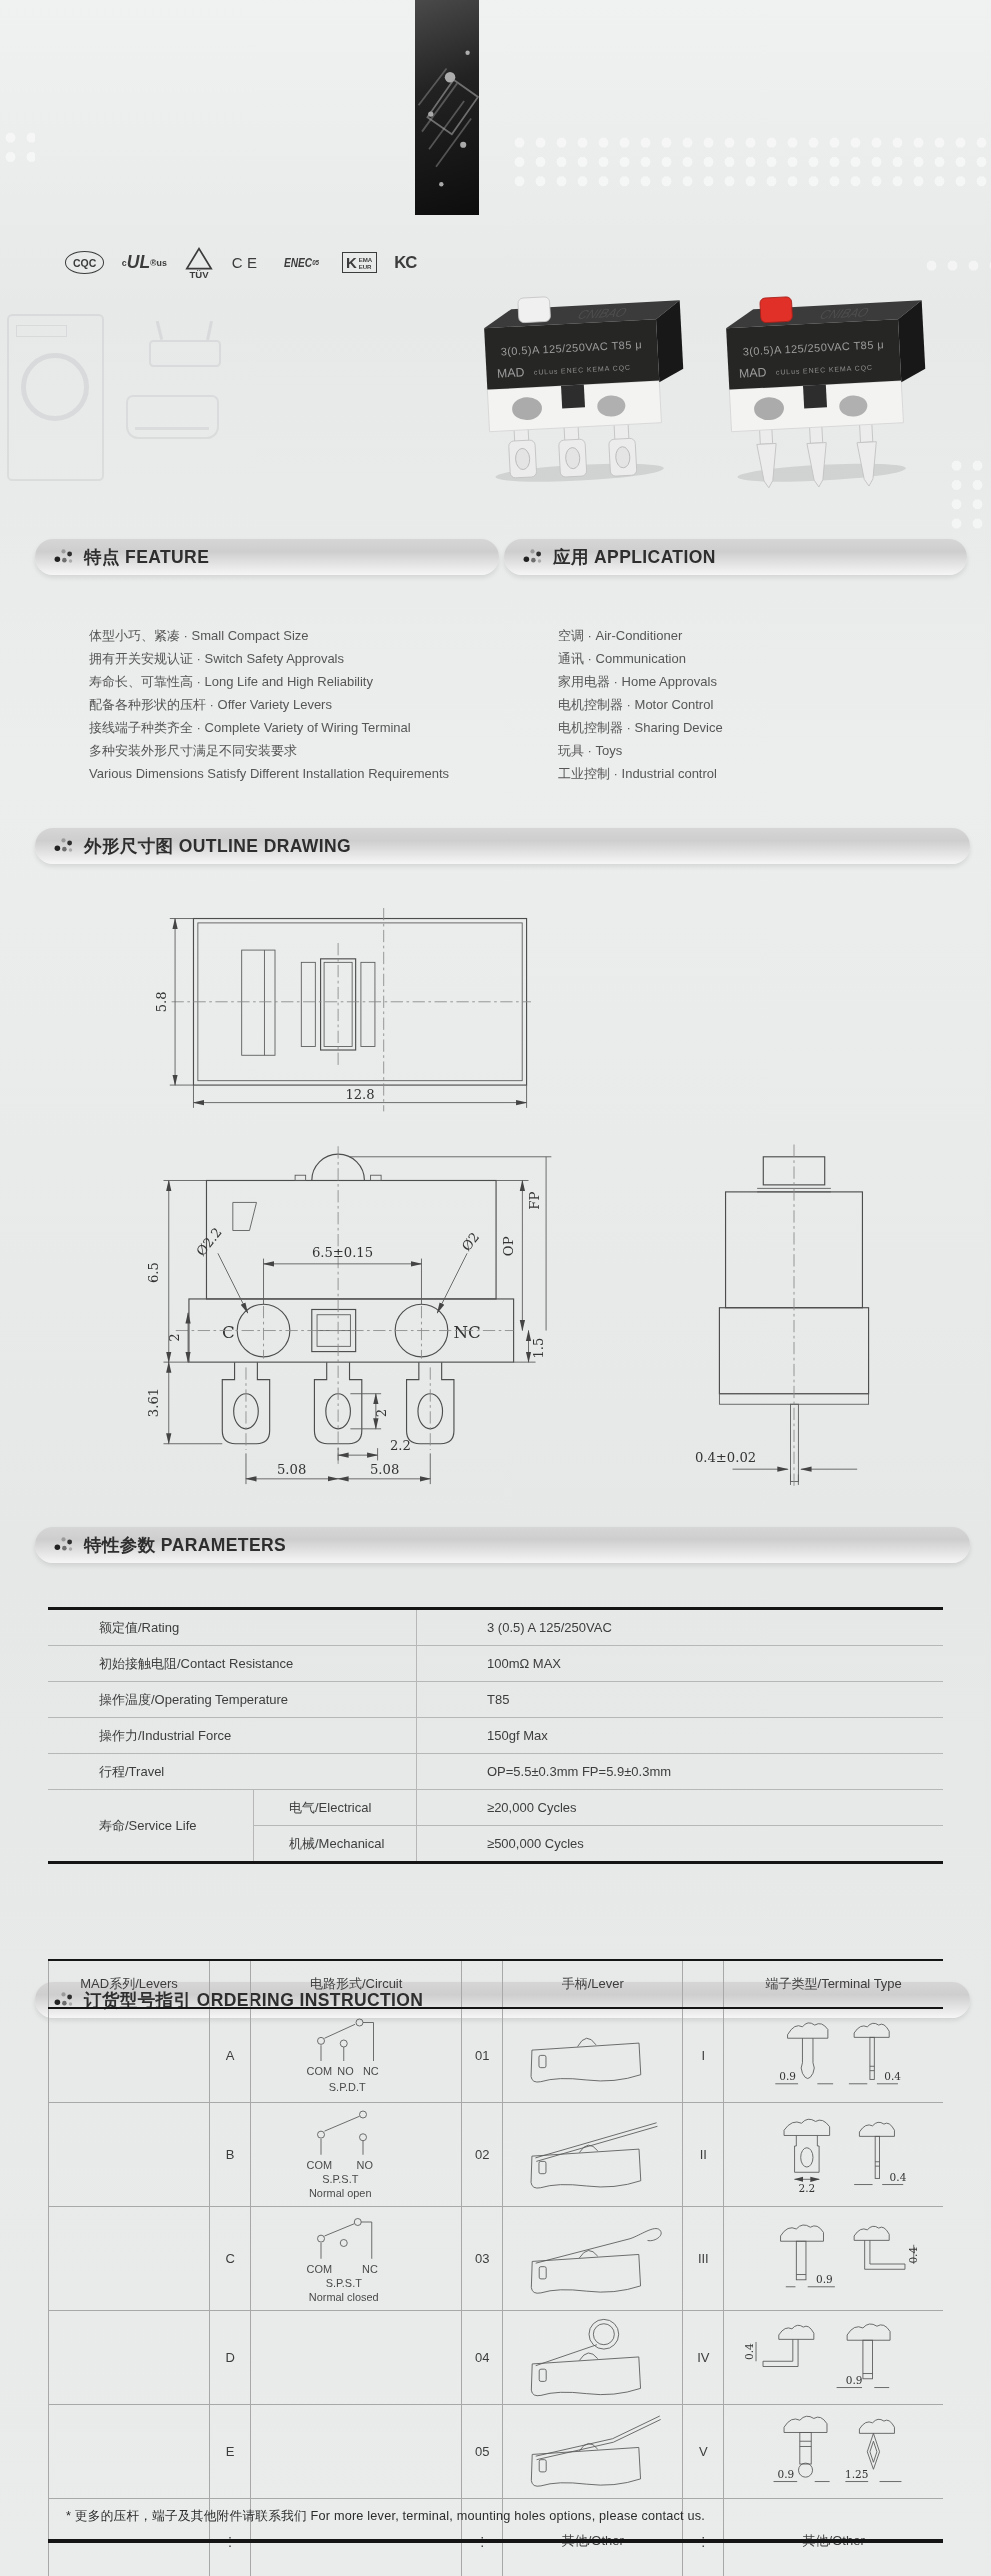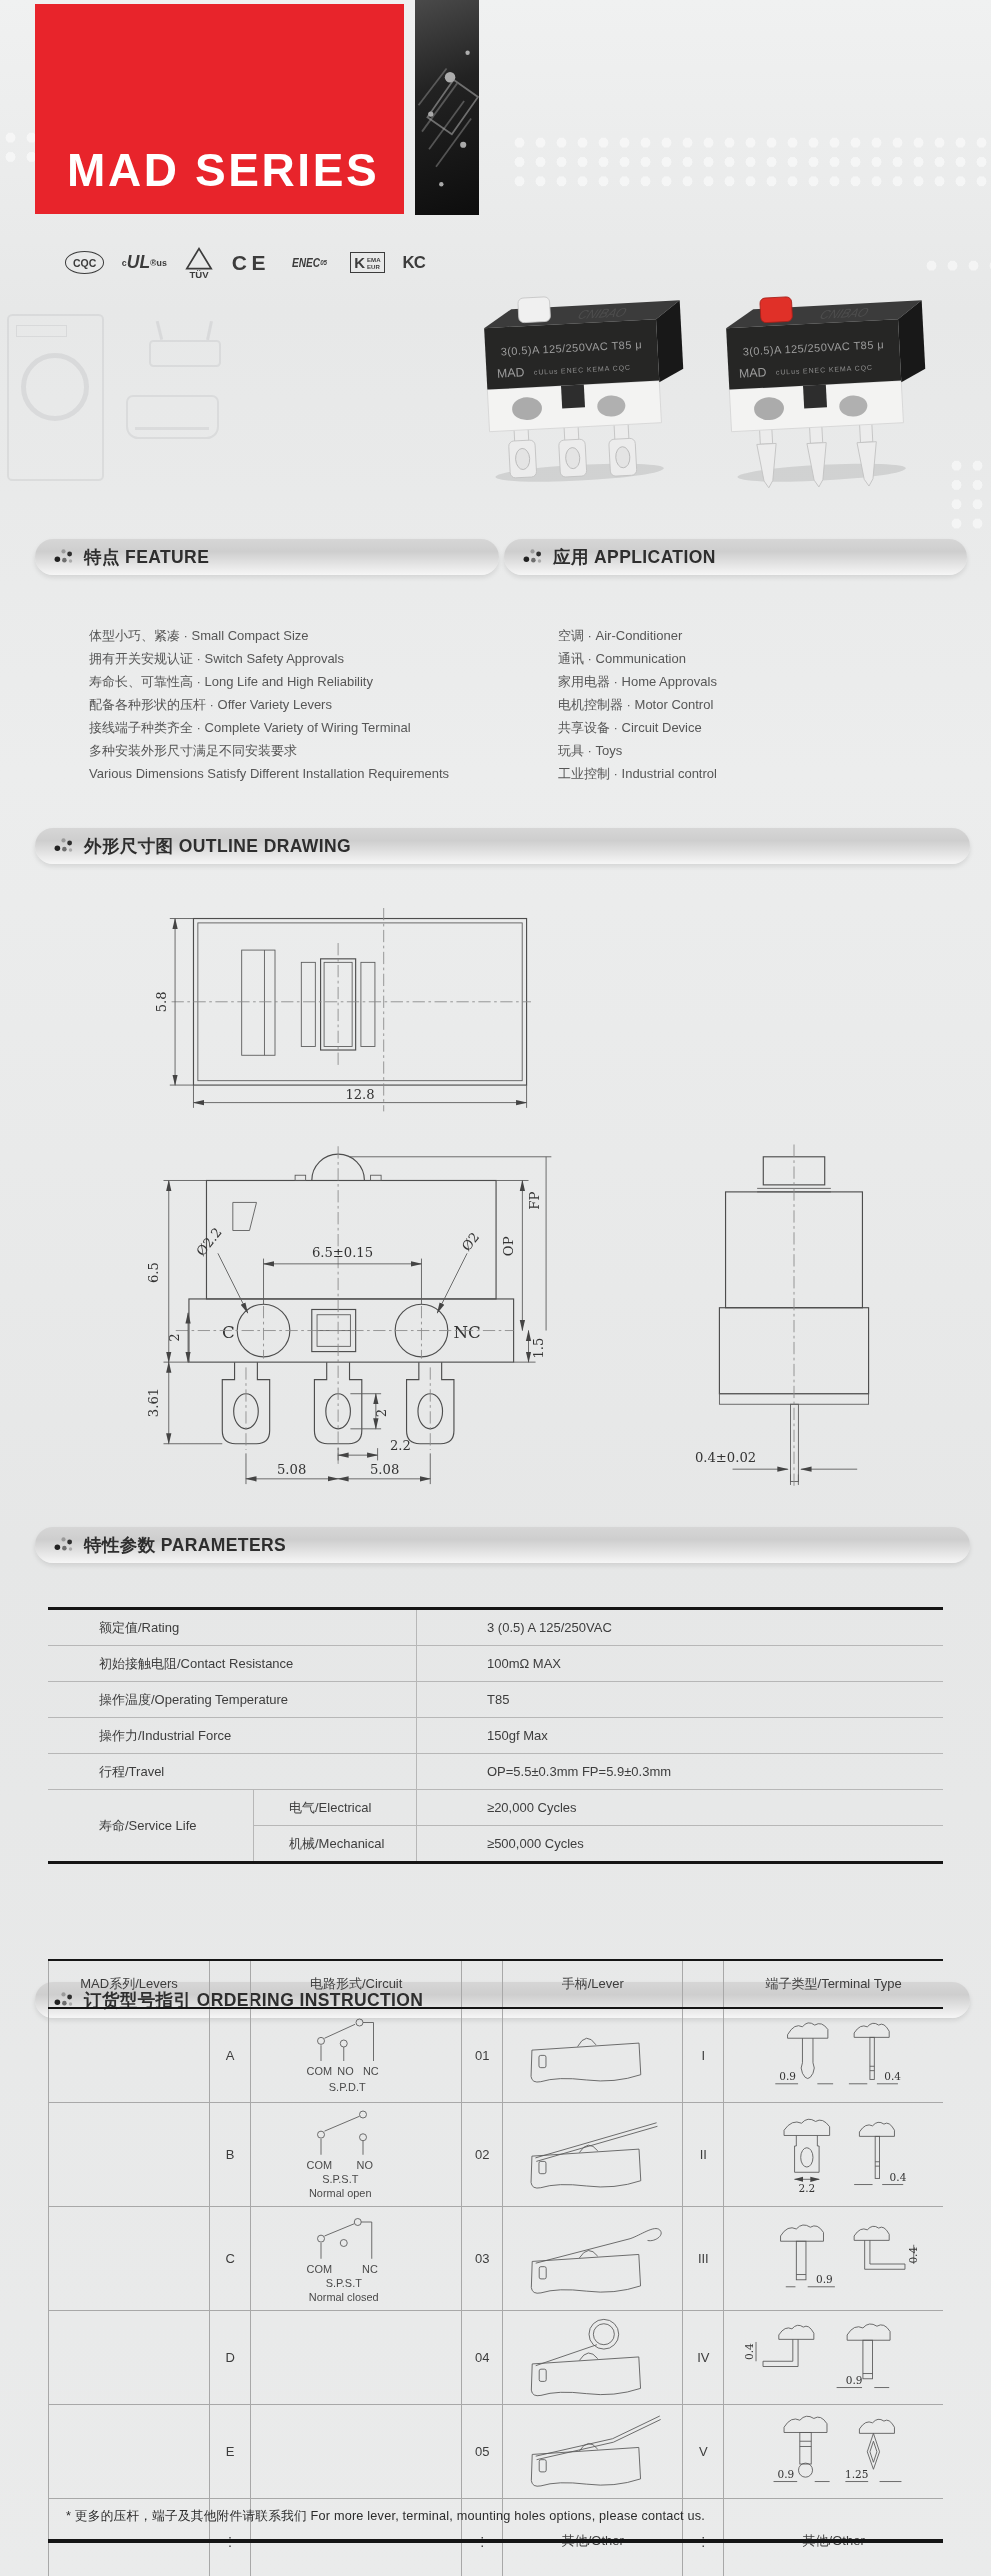--- a/index.html
+++ b/index.html
@@ -13,21 +13,21 @@
   #red-box{left:35px;top:3.5px;width:369px;height:210px;background:#e8242b}
   #main-title{left:67px;top:142px;color:#fff;font-size:46px;font-weight:bold;letter-spacing:2.6px}
   #photo-strip{left:415px;top:0;width:64px;height:215px;overflow:hidden;
     background:linear-gradient(160deg,#4a4a4a 0%,#222 40%,#0d0d0d 100%)}
   
   #certs{left:65px;top:246px;display:flex;align-items:center;gap:17.5px;color:#3c3c3c}
   .cert{display:flex;align-items:center;justify-content:center}
   .cert-oval{border:1.8px solid #3c3c3c;border-radius:50%;padding:4.4px 7px;font-size:10.5px;font-weight:bold}
   .cert-ul{font-size:17.5px;font-weight:bold;font-style:italic}
   .cert-ul small{font-size:8.8px;font-style:normal}
-  .cert-ce{font-size:21px;letter-spacing:4.4px;font-weight:700}
+  .cert-ce{font-size:15px;letter-spacing:4.4px;font-weight:400}
   .cert-enec{font-weight:bold;font-style:italic;font-size:13px;transform:scaleX(.78)}
   .cert-enec small{font-size:8px}
   .cert-kema{border:1.8px solid #3c3c3c;padding:0.9px 3.5px;display:flex;align-items:center;gap:1.8px}
   .cert-kema b{font-size:15px}
   .cert-kema .stk{display:flex;flex-direction:column;font-size:6.1px;font-weight:bold;line-height:7px}
   .cert-kc{font-size:16.7px;font-weight:bold;letter-spacing:-0.9px}
   
   .ghost{border:2.6px solid rgba(186,187,190,.55);opacity:.55}
   
   .pill{height:36px;border-radius:19.3px;display:flex;align-items:center;gap:10.5px;padding-left:17.5px;
@@ -69,23 +69,20 @@
 </head>
 <body>
 
 <div id="page">
 
   <div class="abs dots" style="left:509px;top:133px;width:483px;height:58px"></div>
   <div class="abs dots" style="left:0;top:128px;width:35px;height:39px"></div>
   <div class="abs dots" style="left:921px;top:256px;width:70px;height:21px"></div>
   <div class="abs dots" style="left:946px;top:456px;width:46px;height:79px"></div>
 
-  <div id="red-box" class="abs">
-    <div id="main-title" class="abs" style="left:32px;top:139px;position:absolute">MAD SERIES</div>
-  </div>
   <div id="photo-strip" class="abs">
     <svg width="64" height="215" viewBox="0 0 73 245">
       <g stroke="#8f8f8f" stroke-width="2" opacity=".5">
         <line x1="8" y1="150" x2="48" y2="95"></line>
           <line x1="16" y1="170" x2="56" y2="115"></line>
         <line x1="24" y1="190" x2="64" y2="135"></line>
           <line x1="4" y1="120" x2="36" y2="78"></line>
       </g>
       <g fill="#cfcfcf" opacity=".8">
         <circle cx="40" cy="88" r="6"></circle>
@@ -214,21 +211,21 @@
     <li>配备各种形状的压杆 · Offer Variety Levers</li>
     <li>接线端子种类齐全 · Complete Variety of Wiring Terminal</li>
     <li>多种安装外形尺寸满足不同安装要求</li>
     <li>Various Dimensions Satisfy Different Installation Requirements</li>
   </ul>
   <ul class="abs plist" style="left:550px;top:616px">
     <li>空调 · Air-Conditioner</li>
     <li>通讯 · Communication</li>
     <li>家用电器 · Home Approvals</li>
     <li>电机控制器 · Motor Control</li>
-    <li>共享设备 · Circuit Device</li>
+    <li>电机控制器 · Sharing Device</li>
     <li>玩具 · Toys</li>
     <li>工业控制 · Industrial control</li>
   </ul>
 
   <div class="abs pill" style="left:35px;top:828px;width:917px">
     <svg width="21" height="19.3" viewBox="0 0 24 22">
       <circle cx="5" cy="14" r="3.2" fill="#222"></circle>
         <circle cx="12" cy="5" r="2.4" fill="#9a9a9a"></circle>
       <circle cx="13" cy="15" r="2.6" fill="#6e6e6e"></circle>
         <circle cx="19" cy="8" r="2.8" fill="#2e2e2e"></circle>

